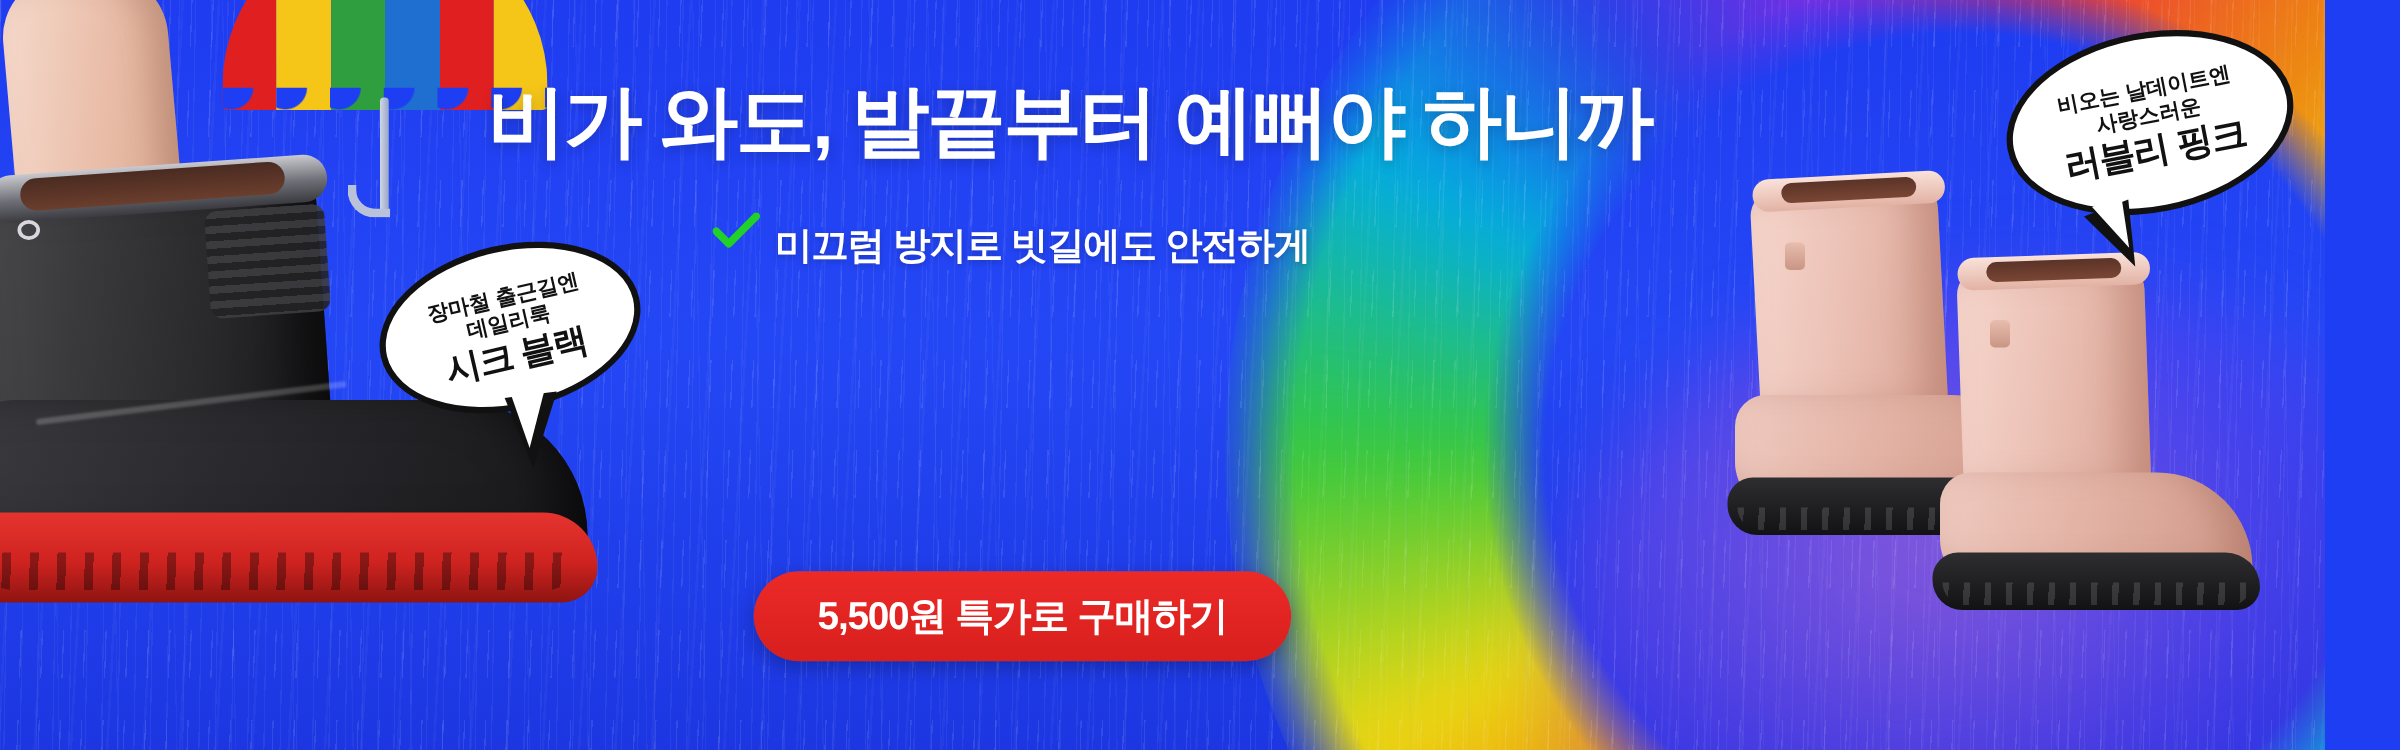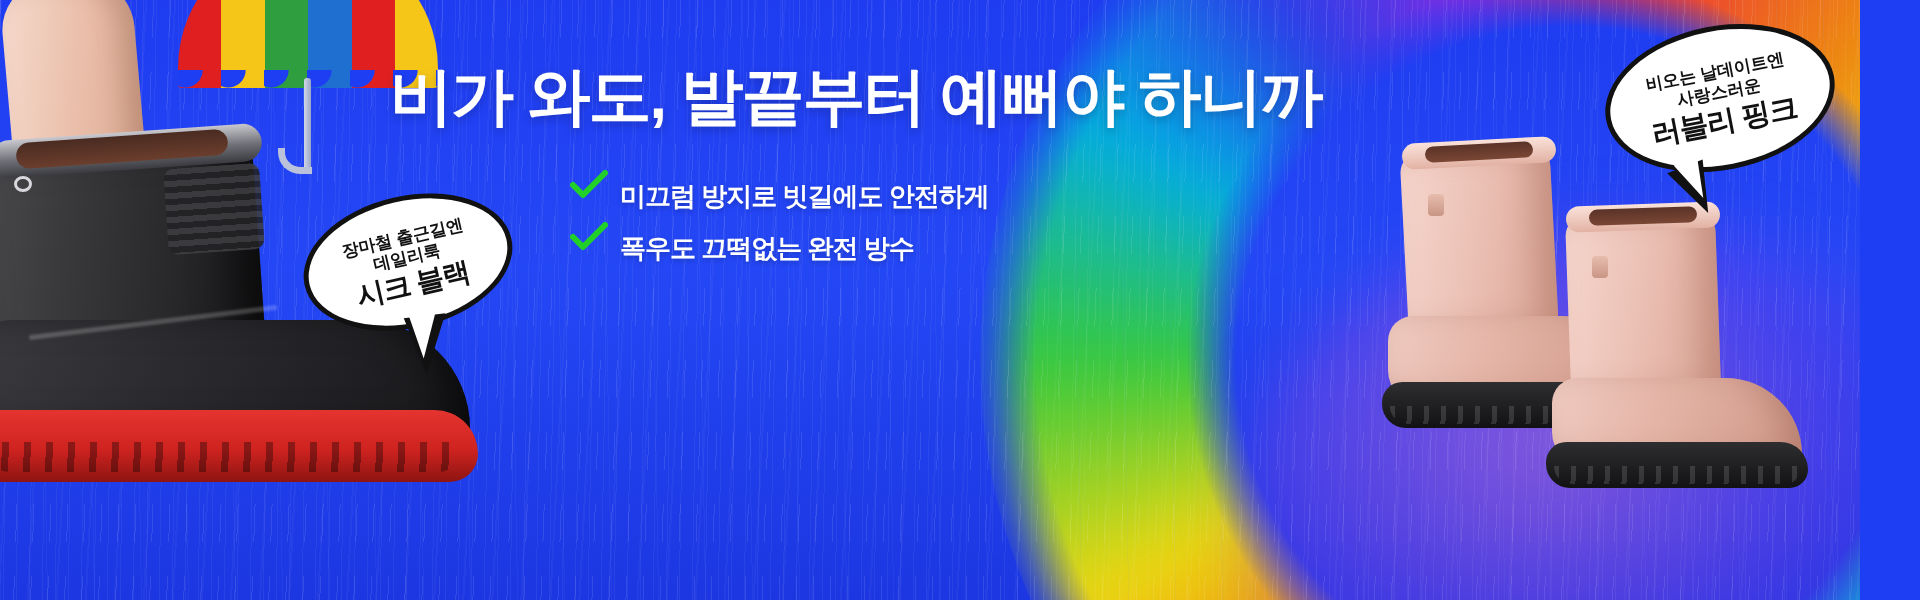--- a/index.html
+++ b/index.html
@@ -172,21 +172,21 @@
     color:#ffffff; white-space:nowrap;
     text-shadow:0 3px 10px rgba(0,0,0,.22);
   }
 
   
   .bullets { position:absolute; left:570px; top:162px; }
   .bullet { display:flex; align-items:center; height:46px; margin-bottom:6px; }
   .check { width:38px; height:30px; flex:0 0 38px; margin-right:12px; position:relative; }
   .check svg { display:block; }
   .bullet-text {
-    font-size:26px; font-weight:700; color:#ffffff; letter-spacing:-1px;
+    font-size:30px; font-weight:700; color:#ffffff; letter-spacing:-1px;
     white-space:nowrap; text-shadow:0 2px 5px rgba(0,0,0,.22);margin-top:23px;
   }
 
   
   .cta {
     position:absolute; left:603px; top:457px;
     width:430px; height:72px; border-radius:38px;
     background:linear-gradient(180deg,#ec2a28,#d71f1d);
     display:flex; align-items:center; justify-content:center;
     cursor:pointer; box-shadow:0 5px 16px rgba(0,0,0,.28);
@@ -300,33 +300,28 @@
 
     <div class="bullet">
       <span class="check">
         <svg width="38" height="30" viewBox="0 0 38 30">
             <path d="M3 15 L13 25 L35 3" fill="none" stroke="#22d02a" stroke-width="6" stroke-linecap="round" stroke-linejoin="round"></path>
           </svg>
       </span>
       <span class="bullet-text">미끄럼 방지로 빗길에도 안전하게</span>
     </div>
 
-    <div class="bullet">
-      <span class="check">
-        <svg width="38" height="30" viewBox="0 0 38 30">
-            <path d="M3 15 L13 25 L35 3" fill="none" stroke="#22d02a" stroke-width="6" stroke-linecap="round" stroke-linejoin="round"></path>
-          </svg>
-      </span>
-      <span class="bullet-text">폭우도 끄떡없는 완전 방수</span>
-    </div>
-
-
-
-  </div>
-
+
+
+
+  </div>
+
+  <div class="cta">
+    <span class="cta-label">5,500원 특가로 구매하기</span>
+  </div>
 
   <div class="bubble bubble-left">
     <div class="bubble-tail tail-left"></div>
     <div class="tail-left-fill"></div>
     <div class="bubble-body">
       <span class="bl-l1">장마철 출근길엔</span>
       <span class="bl-l2">데일리룩</span>
       <span class="bl-l3">시크 블랙</span>
     </div>
   </div>

